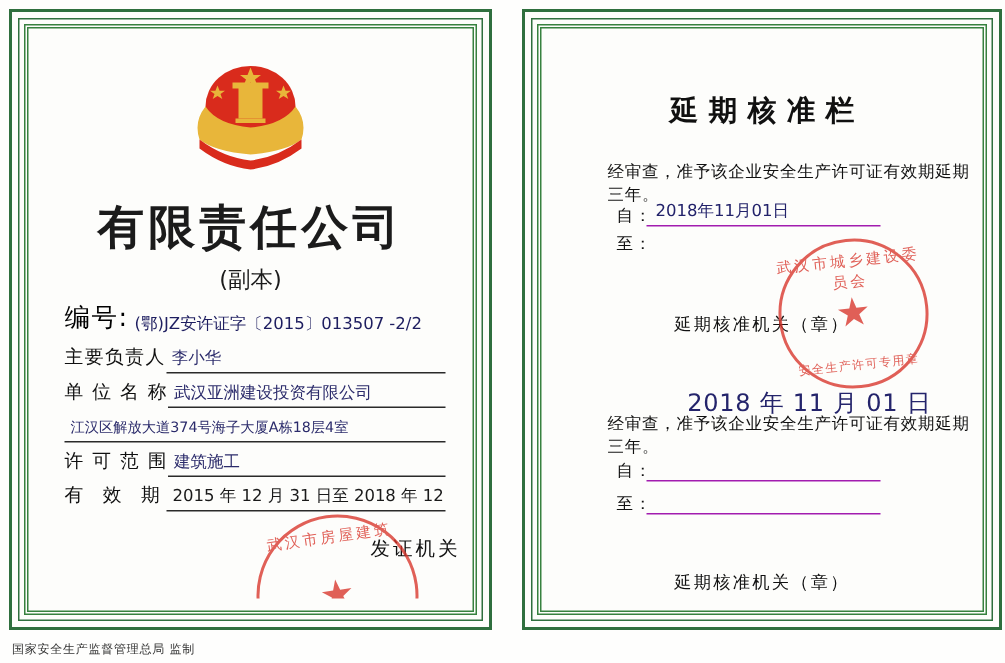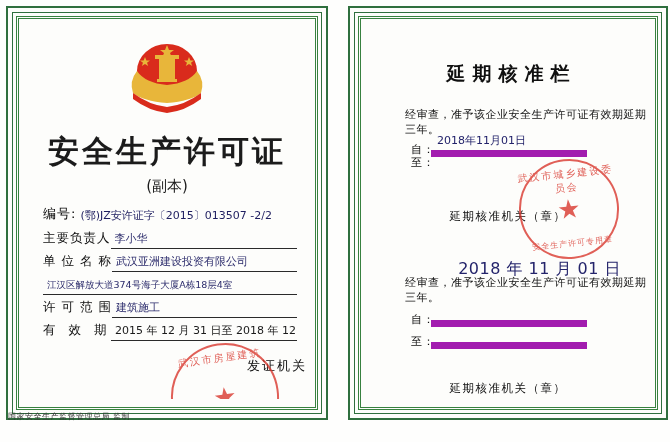--- a/index.html
+++ b/index.html
@@ -121,21 +121,21 @@
   .fvalue.black { color: #1a1a1a; }
 
   
   .numrow {
     display: flex;
     align-items: flex-end;
     height: 22px;
     margin-bottom: 3px;
   }
   .numrow .nlab {
-    font-size: 13px;
+    font-size: 17px;
     letter-spacing: 1px;
     padding-bottom: 2px;
     white-space: nowrap;
   }
   .numrow .nval {
     flex: 1;
     font-size: 11px;
     color: #1e1e60;
     padding: 0 2px 2px 4px;
     white-space: nowrap;
@@ -241,21 +241,21 @@
     align-items: flex-end;
     font-size: 11px;
     color: #111;
   }
   .dline .dl-lab {
     width: 20px;
     letter-spacing: 1px;
   }
   .dline .dl-val {
     width: 150px;
-    border-bottom: 7px solid #a21caf;
+    border-bottom: 1px solid #a21caf;
     padding: 0 0 2px 6px;
     color: #22226a;
     font-size: 11px;
     min-height: 13px;
   }
   .dline .dl-val.blank { color: transparent; }
 
   .r-sign {
     position: absolute;
     left: 0; right: 0;
@@ -270,21 +270,21 @@
     font-size: 16px;
     color: #24246b;
     letter-spacing: .5px;
     margin-top: 28px;
   }
 
   
   .footer {
     position: absolute;
     left: 8px;
-    bottom: 20px;
+    bottom: 4px;
     font-size: 8px;
     color: #333;
     letter-spacing: .5px;
   }
 </style>
 </head>
 <body>
 
 <div class="page">
 
@@ -300,21 +300,21 @@
               <path d="M14 52 Q30 64 48 66 Q66 64 82 52 L82 58 Q66 70 48 72 Q30 70 14 58 Z" fill="#d92b1c"></path>
               <rect x="40" y="16" width="16" height="22" fill="#e8b63a"></rect>
               <rect x="36" y="14" width="24" height="4" fill="#e8b63a"></rect>
               <rect x="38" y="38" width="20" height="3" fill="#e8b63a"></rect>
               <polygon points="48,4 50,9 55,9 51,12 53,17 48,14 43,17 45,12 41,9 46,9" fill="#e8b63a"></polygon>
               <polygon points="26,16 27.4,19.5 31,19.5 28,21.7 29.2,25 26,23 22.8,25 24,21.7 21,19.5 24.6,19.5" fill="#e8b63a"></polygon>
               <polygon points="70,16 71.4,19.5 75,19.5 72,21.7 73.2,25 70,23 66.8,25 68,21.7 65,19.5 68.6,19.5" fill="#e8b63a"></polygon>
             </svg>
           </div>
 
-          <div class="cert-title">安全生产许可证</div>
+          <div class="cert-title">有限责任公司</div>
           <div class="cert-subtitle">(副本)</div>
 
           <div class="fields">
 
             <div class="numrow">
               <span class="nlab">编号:</span>
               <span class="nval">(鄂)JZ安许证字〔2015〕013507 -2/2</span>
             </div>
 
             <div class="frow">

